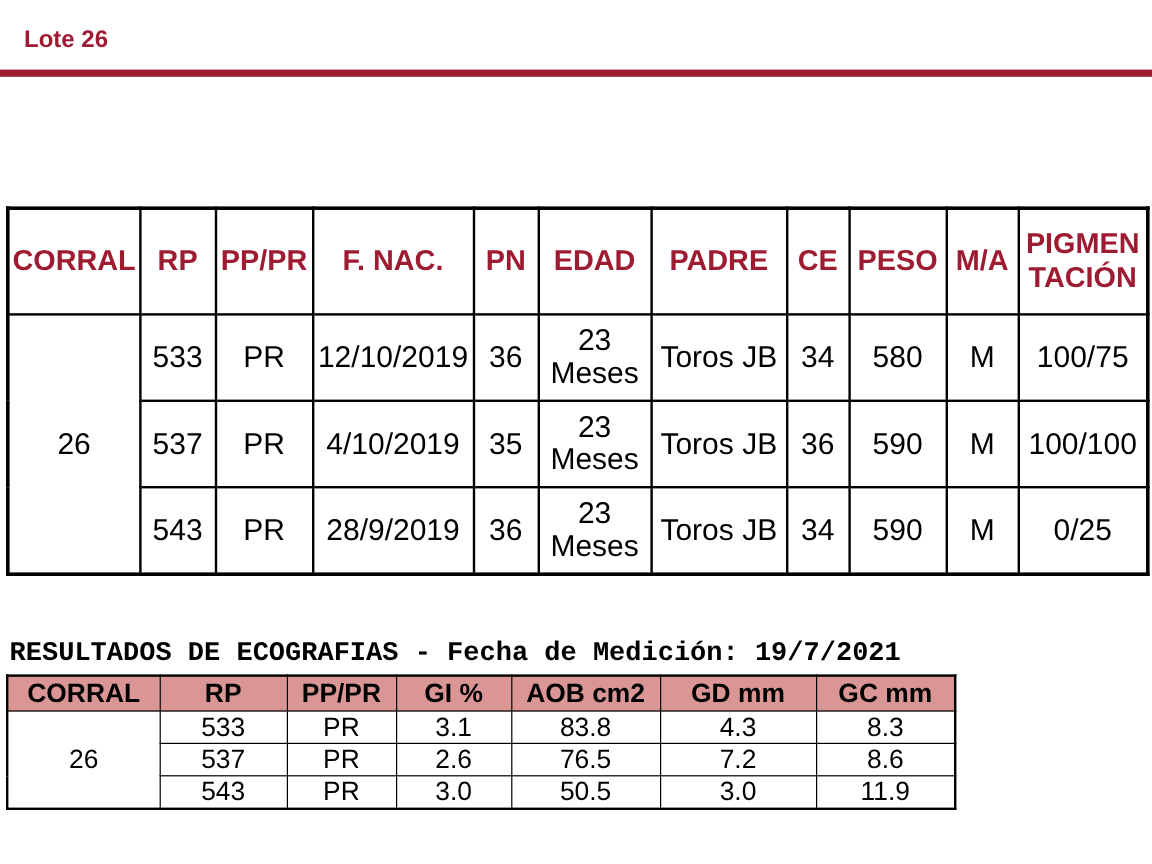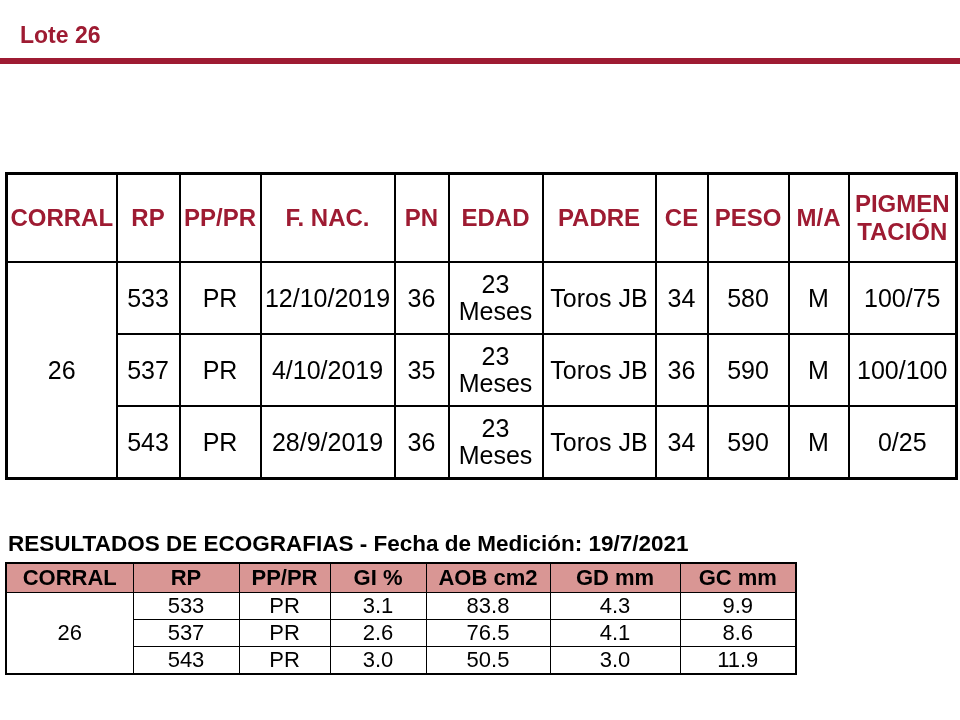--- a/index.html
+++ b/index.html
@@ -13,21 +13,21 @@
   #slide{
     position:relative;
     width:960px;height:720px;
     background:var(--paper);
     overflow:hidden;
     font-family:"Liberation Sans", sans-serif;
     margin:0 auto;
   }
   .lote{
     position:absolute;left:20px;top:22px;
-    font-size:23px;font-weight:bold;color:var(--brand-red);
+    font-size:20px;font-weight:bold;color:var(--brand-red);
   }
   .top-rule{
     position:absolute;left:0;top:58px;width:960px;height:6px;
     background:var(--brand-red);
   }
   .page-title{
     position:absolute;left:12px;top:102px;
     font-size:30px;font-weight:bold;color:var(--brand-red);
   }
   
@@ -47,21 +47,21 @@
     border:2px solid var(--ink);
     height:70px;padding:0 1px;
     font-size:25px;color:var(--ink);
     text-align:center;vertical-align:middle;line-height:1.08;
     background:var(--paper);
   }
   .prewrap{white-space:pre-line;}
   
   .eco-heading{
     position:absolute;left:8px;top:531px;
-    font-size:22.5px;font-weight:bold;color:var(--ink);
+    font-size:22.5px;font-weight:bold;color:var(--ink);font-family:Liberation Mono, monospace;
   }
   table.eco{
     position:absolute;left:5px;top:562px;
     width:790px;border-collapse:collapse;table-layout:fixed;
     border:2px solid var(--ink);
   }
   table.eco th{
     border:1.5px solid var(--ink);
     height:28px;padding:0 1px;
     font-size:22px;font-weight:bold;color:var(--ink);
@@ -196,28 +196,28 @@
       </tr>
     </thead>
     <tbody>
       <tr>
         <td rowspan="3">26</td>
         <td>533</td>
         <td>PR</td>
         <td>3.1</td>
         <td>83.8</td>
         <td>4.3</td>
-        <td>9.9</td>
+        <td>8.3</td>
       </tr>
       <tr>
         <td>537</td>
         <td>PR</td>
         <td>2.6</td>
         <td>76.5</td>
-        <td>4.1</td>
+        <td>7.2</td>
         <td>8.6</td>
       </tr>
       <tr>
         <td>543</td>
         <td>PR</td>
         <td>3.0</td>
         <td>50.5</td>
         <td>3.0</td>
         <td>11.9</td>
       </tr>

